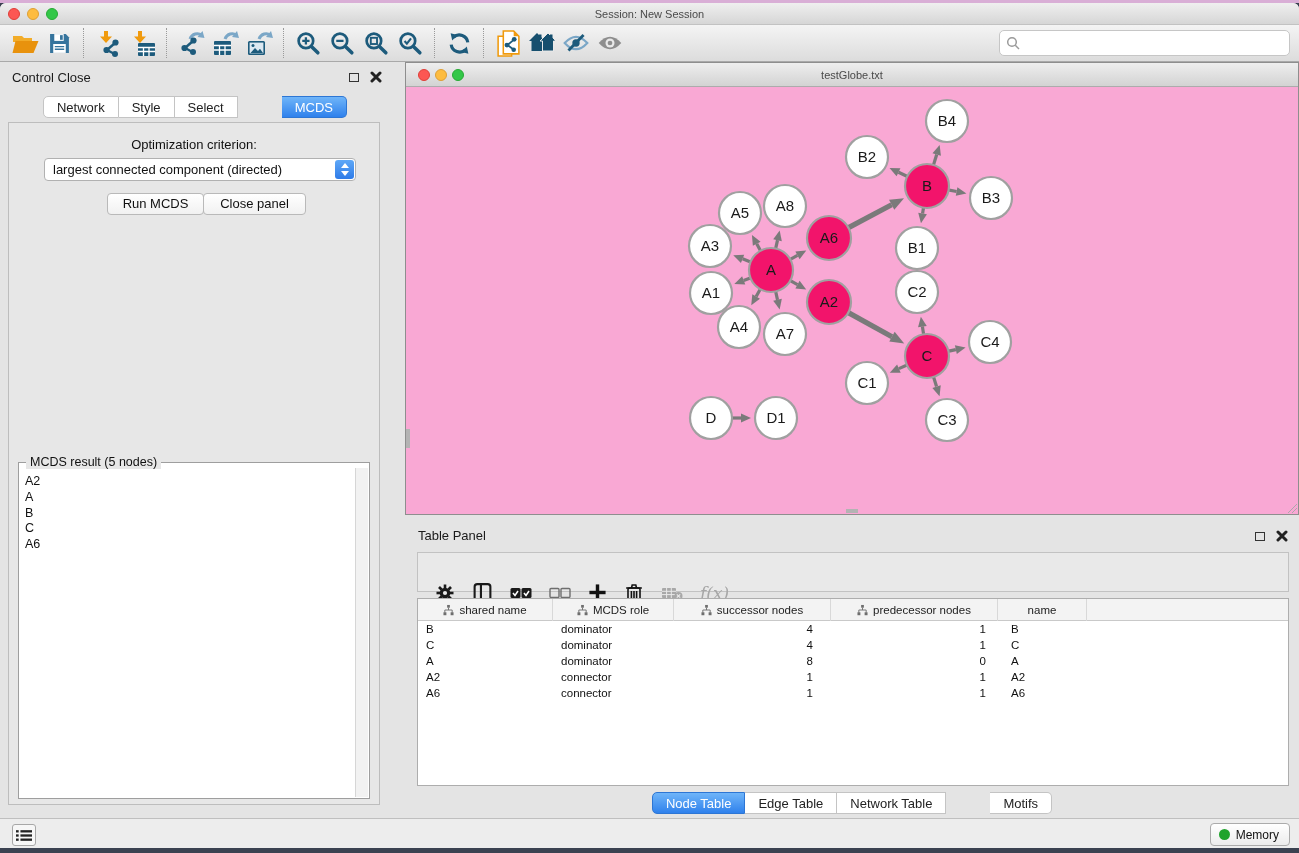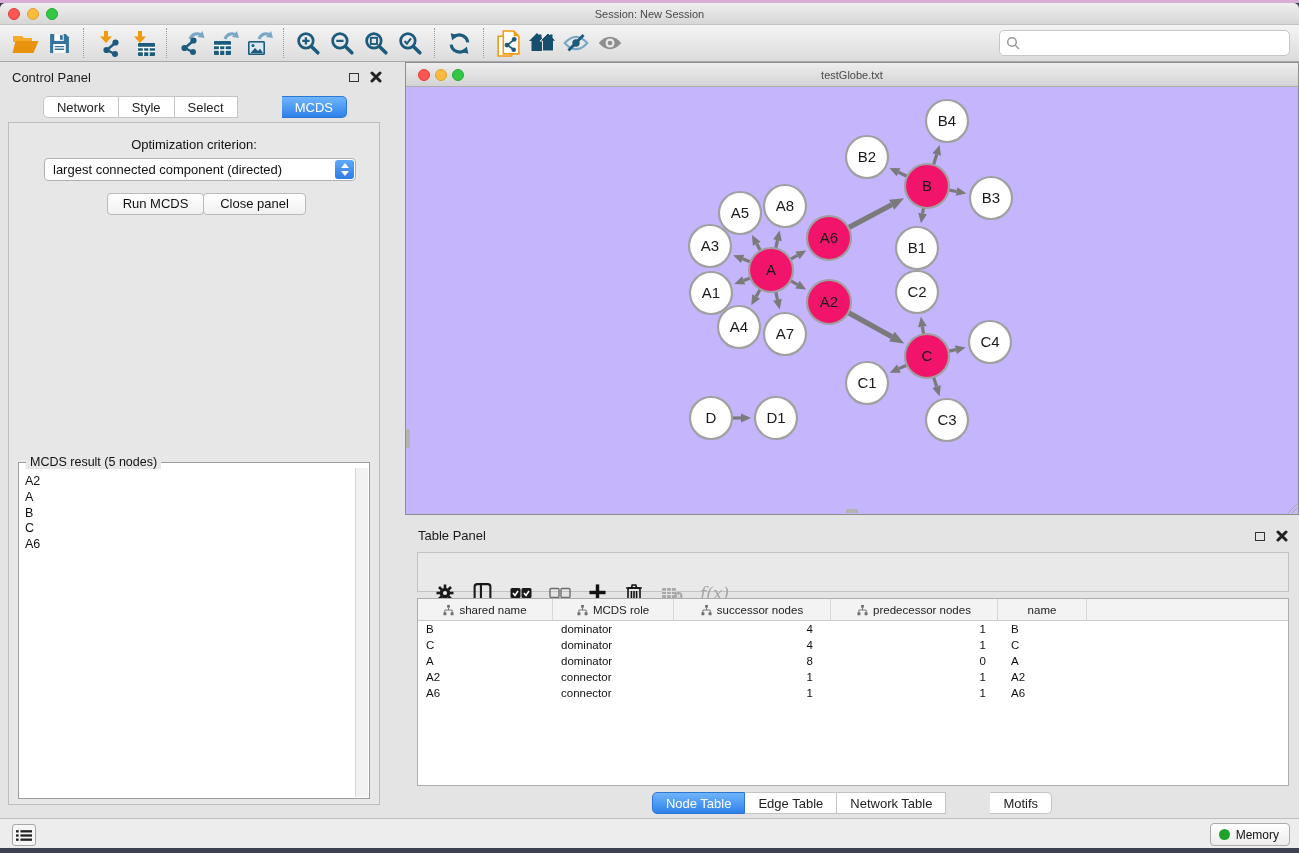--- a/index.html
+++ b/index.html
@@ -57,21 +57,21 @@
   #mcds-list { position:absolute; left:1px; top:5px; bottom:1px; right:15px; overflow:hidden;
     padding:6px 0 0 5px; font-size:12.5px; line-height:15.8px; color:#111; }
   #mcds-scroll { position:absolute; top:5px; bottom:1px; right:1px; width:13px;
     background:#F2F2F2; border-left:1px solid #D6D6D6; }
 
   
   #network-window { position:absolute; left:405px; top:59px; width:894px; height:453px;
     border:1px solid #8E8E8E; background:#fff; }
   #nw-titlebar { position:absolute; left:0; top:0; width:100%; height:24px;
     background:linear-gradient(#EEEEEE,#D3D3D3); border-bottom:1px solid #ACACAC; }
-  #nw-canvas { position:absolute; left:0; top:24px; width:892px; height:427px; background:#c4b5fd; }
+  #nw-canvas { position:absolute; left:0; top:24px; width:892px; height:427px; background:#f9a8d4; }
   #nw-vthumb { position:absolute; left:0; top:366px; width:4px; height:19px; background:#B3B3B3; }
   #nw-hthumb { position:absolute; left:440px; bottom:1px; width:12px; height:4px; background:#B3B3B3; }
 
   
   #table-panel { position:absolute; left:405px; top:517px; width:894px; height:298px; }
   #tp-toolbar { position:absolute; left:12px; top:32px; width:872px; height:40px; background:#E9E9E9;
     border:1px solid #C2C2C2; display:flex; align-items:center; gap:17px; padding-left:17px; }
   .tp-icon { display:flex; align-items:center; justify-content:center;margin-top:41px; }
   #fx-label { font-family:"DejaVu Serif", serif; font-style:italic; font-size:17px; color:#A6A6A6; }
   #tp-table { position:absolute; left:12px; top:78px; width:872px; height:188px; background:#fff;
@@ -268,21 +268,21 @@
       <div id="search-wrap">
         <svg width="15" height="15" viewBox="0 0 15 15">
           <circle cx="6" cy="6" r="4.3" fill="none" stroke="#9A9A9A" stroke-width="1.5"></circle>
           <line x1="9.3" y1="9.3" x2="13" y2="13" stroke="#9A9A9A" stroke-width="1.5"></line>
         </svg>
         <input type="text" placeholder="" style="">
       </div>
     </div>
 
     <div id="control-panel">
-      <div class="panel-title" style="position:absolute; left:12px; top:8px;">Control Panel</div>
+      <div class="panel-title" style="position:absolute; left:12px; top:8px;">Control Close</div>
       <div class="panel-icons" style="right:8px; top:9px;">
         <div class="float-glyph"></div>
         <svg width="12" height="12" viewBox="0 0 12 12">
           <path d="M2 2 L10 10 M10 2 L2 10" stroke="#222" stroke-width="3" stroke-linecap="round"></path>
         </svg>
       </div>
       <div class="tabstrip" style="position:absolute; top:34px; width:100%;" id="control-tabs">
           <div class="tab">Network</div>
           <div class="tab">Style</div>
           <div class="tab">Select</div>

